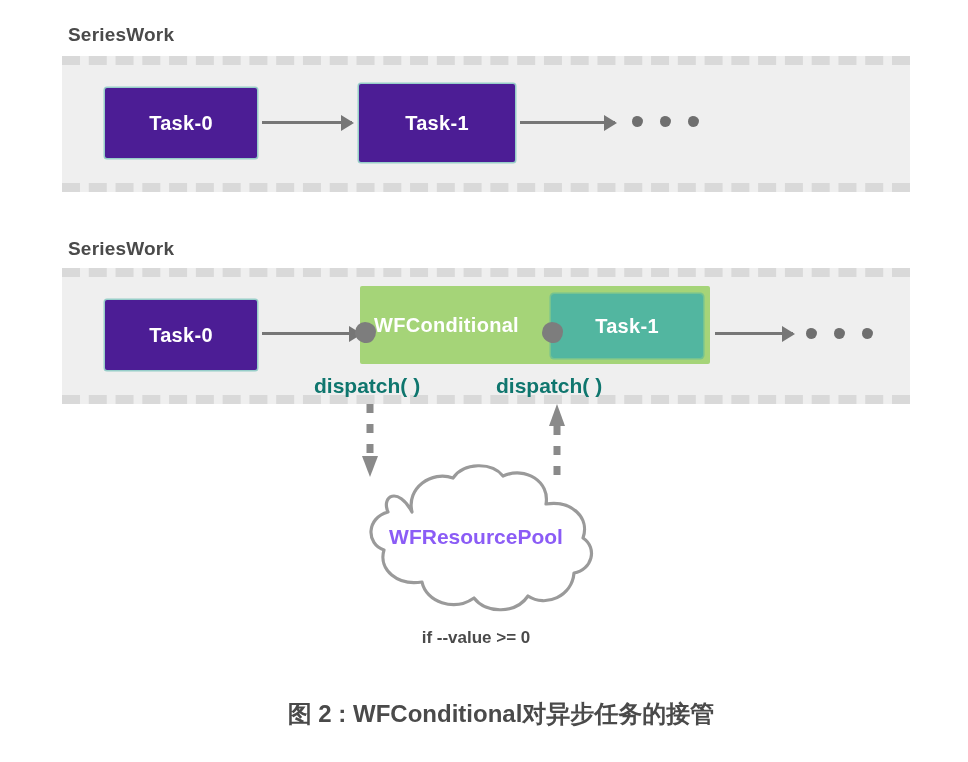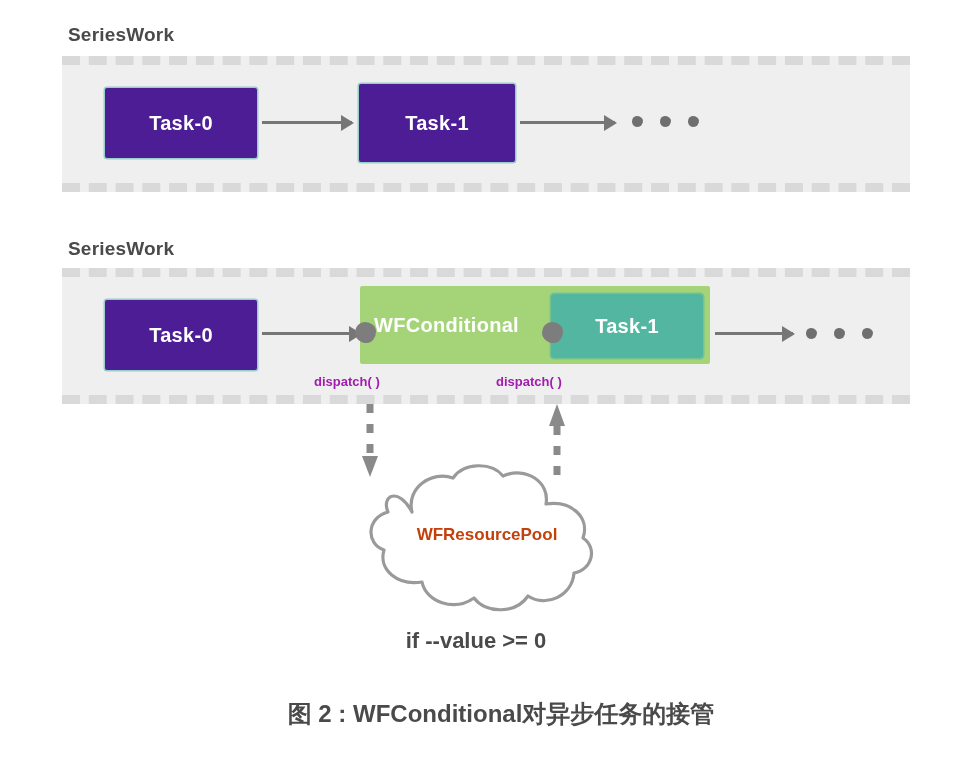--- a/index.html
+++ b/index.html
@@ -102,52 +102,52 @@
     display: block;
     width: 11px;
     height: 11px;
     background: #6f6f6f;
     border-radius: 42% 58% 50% 50% / 50% 44% 56% 50%;
   }
 
   
   .dispatch-label {
     position: absolute;
-    font-size: 13px;
-    font-weight: bold;
-    color: #a21caf;
+    font-size: 21px;
+    font-weight: bold;
+    color: #0f766e;
     white-space: nowrap;
   }
 
   
   .dash-arrow {
     position: absolute;
     width: 14px;
   }
   .dash-arrow svg { display: block; }
 
   
   .cloud-wrap {
     position: absolute;
   }
   .cloud-wrap svg { display: block; }
   .cloud-text {
     position: absolute;
-    left: 11px;
+    left: 0;
     width: 100%;
     text-align: center;
+    font-size: 21px;
+    font-weight: bold;
+    color: #8b5cf6;
+    white-space: nowrap;
+  }
+
+  .cond-text {
+    position: absolute;
     font-size: 17px;
-    font-weight: bold;
-    color: #c2410c;
-    white-space: nowrap;
-  }
-
-  .cond-text {
-    position: absolute;
-    font-size: 22px;
     font-weight: bold;
     color: #4a4a4a;
     white-space: nowrap;
     text-align: center;
   }
 
   
   .caption {
     position: absolute;
     left: 0;

